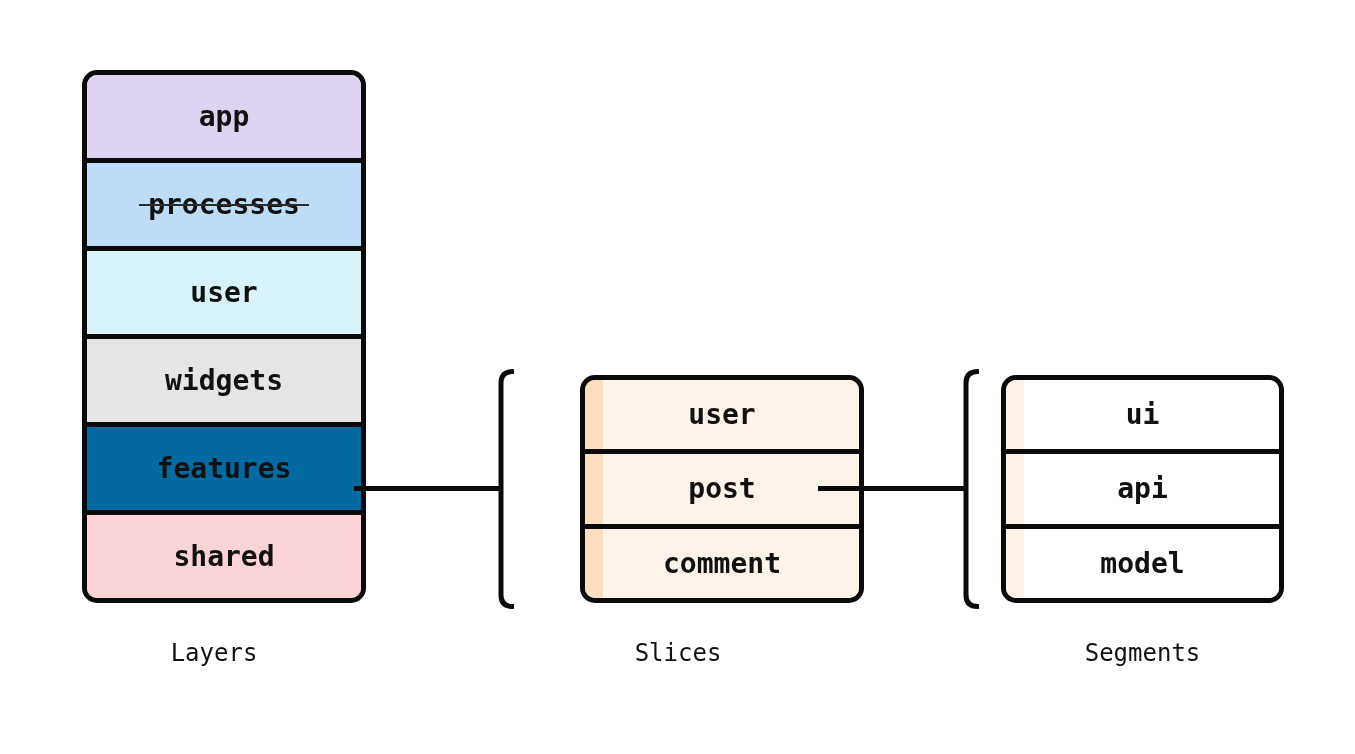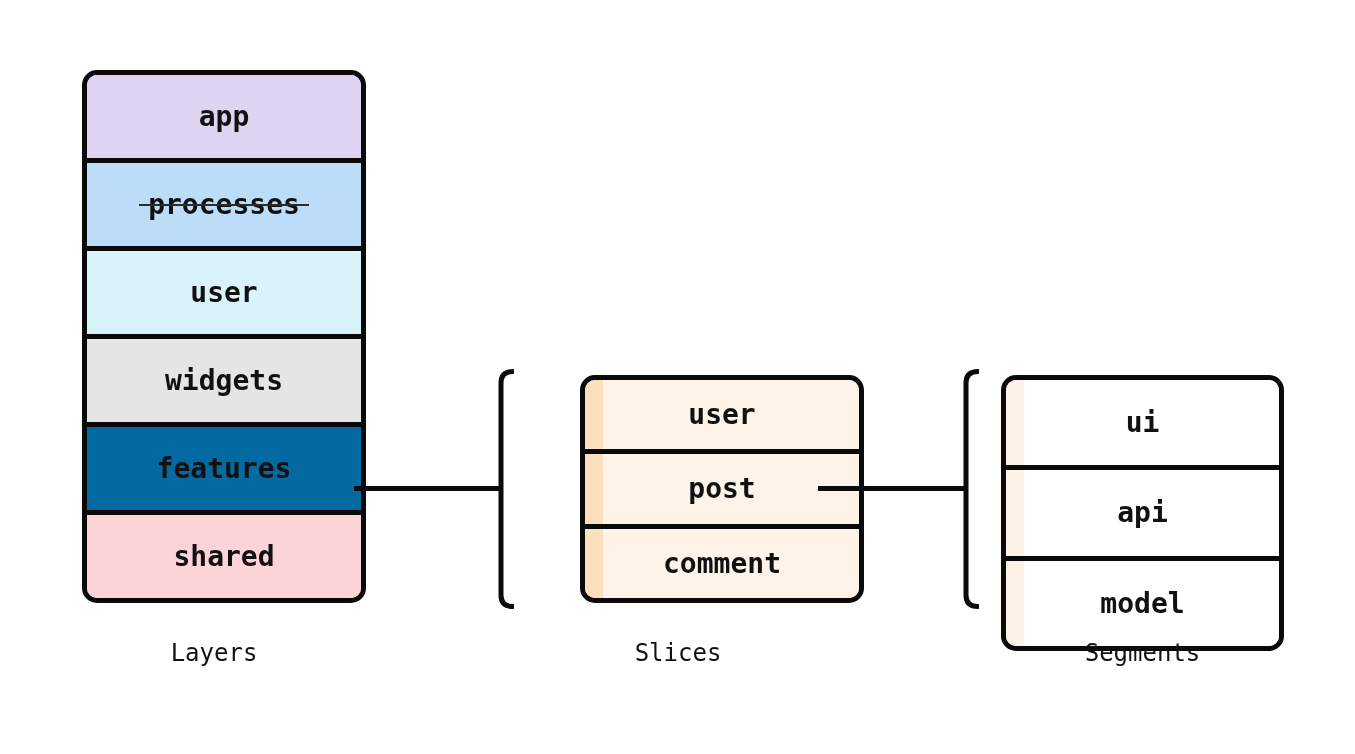--- a/index.html
+++ b/index.html
@@ -57,21 +57,21 @@
   .connector {
     position: absolute;
     height: 5px;
     background: var(--border, #0a0a0a);
   }
   .bracket { position: absolute; }
 
   
   #layers-stack   { left: 72px;   top: 70px;  width: 284px; height: 533px; margin-left: 10px; }
   #slices-stack   { left: 536px;  top: 375px; width: 284px; height: 228px; margin-left: 44px; }
-  #segments-stack { left: 1001px; top: 375px; width: 283px; height: 276px; }
+  #segments-stack { left: 1001px; top: 375px; width: 283px; height: 228px; }
   #layers-caption   { left: 72px;   top: 639px; width: 284px; }
   #slices-caption   { left: 536px;  top: 639px; width: 284px; text-align: center; }
   #segments-caption { left: 1001px; top: 639px; width: 283px; }
   #connector-left  { left: 354px; top: 486px; width: 148px; }
   #connector-right { left: 818px; top: 486px; width: 148px; }
   #bracket-left  { left: 498px; top: 369px; }
   #bracket-right { left: 963px; top: 369px; }
 </style>
 </head>
 <body>

